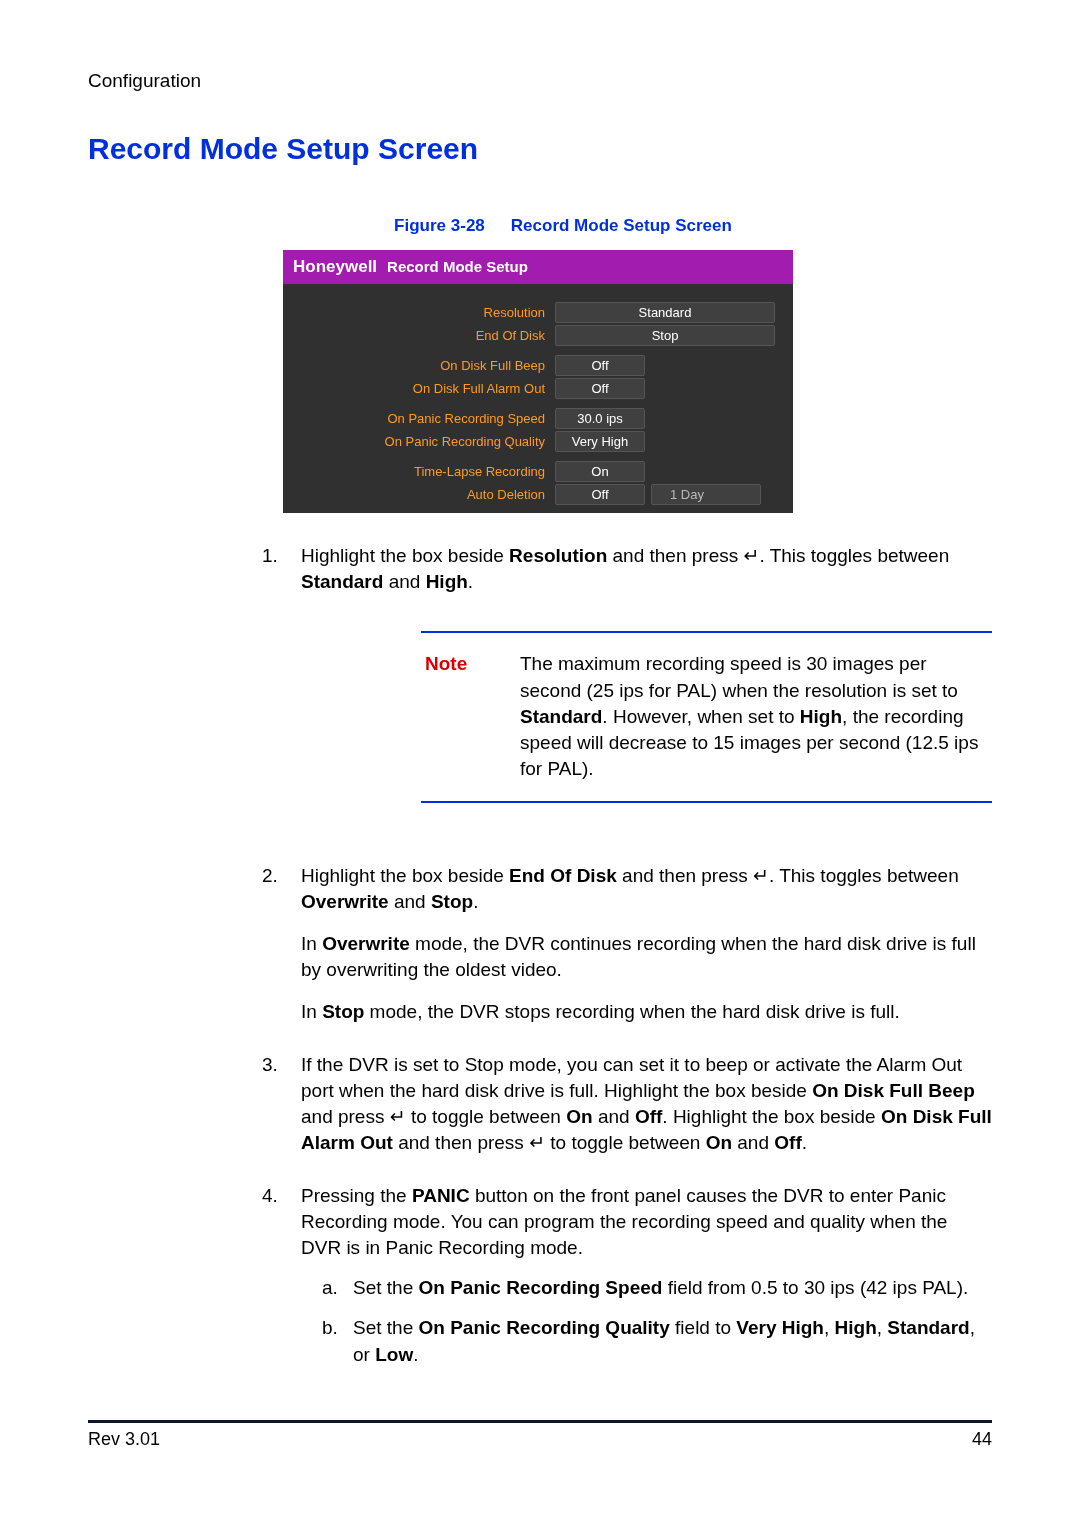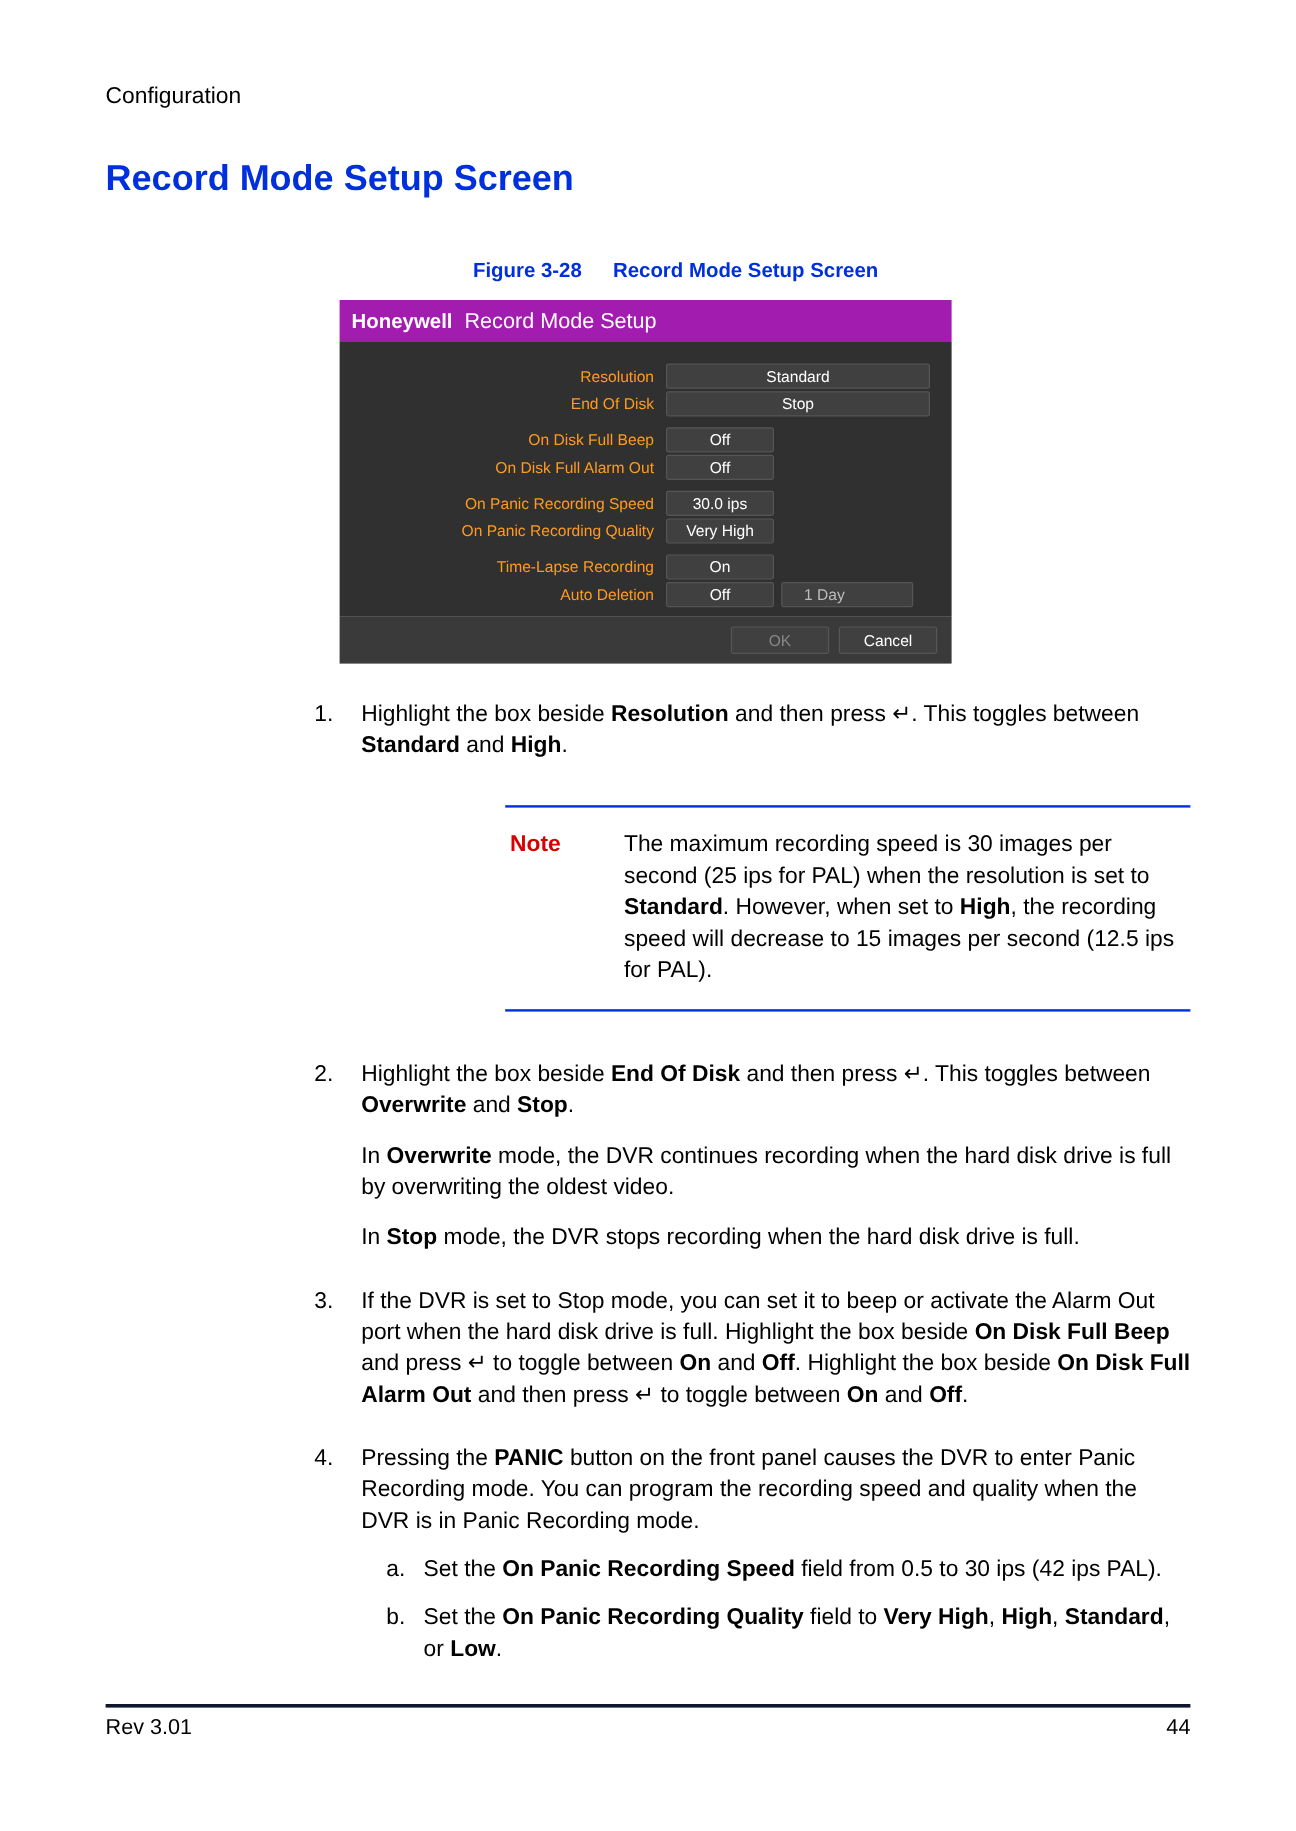--- a/index.html
+++ b/index.html
@@ -53,21 +53,21 @@
   }
   .ss-title {
     background: #a21caf;
     padding: 7px 10px;
     font-weight: bold;
     display: flex;
     align-items: baseline;
     gap: 10px;
   }
   .ss-brand { font-size: 17px; font-weight: bold; font-style: normal;}
-  .ss-sub   { font-size: 18px; font-weight: normal;}
+  .ss-sub   { font-size: 15px; font-weight: bold;}
   .ss-spacer {
     background: #303030;
     height: 10px;
   }
   .ss-body {
     background: #303030;
     padding: 6px 12px 6px 12px;
   }
   .ss-row {
     display: flex;
@@ -128,21 +128,21 @@
   }
   ol.sub {
     list-style: lower-alpha;
     margin: 14px 0 0 22px;
     padding-left: 20px;
   }
   ol.sub > li { padding-left: 10px; margin-bottom: 14px; }
 
   
   .note-wrap {
-    margin: 36px 0 40px 120px;
+    margin: 36px 0 60px 120px;
   }
   .note-hr {
     border: none;
     border-top: 2px solid #0030de;
     margin: 0;
   }
   .note-row {
     display: flex;
     padding: 18px 4px;
     font-size: 19px;
@@ -224,24 +224,20 @@
       <div class="ss-row">
         <div class="ss-label">Time-Lapse Recording</div>
         <div class="ss-field small">On</div>
       </div>
       <div class="ss-row">
         <div class="ss-label">Auto Deletion</div>
         <div class="ss-field small">Off</div>
         <div style="width:6px"></div>
         <div class="ss-field med off">1 Day</div>
       </div>
-    </div>
-    <div class="ss-foot">
-      <div class="ss-btn dim">OK</div>
-      <div class="ss-btn">Cancel</div>
     </div>
   </div>
 
   <ol class="steps">
     <li>
       <span>Highlight the box beside </span><b>Resolution</b><span> and then press </span><span class="enter-glyph">↵</span><span>. This toggles between </span><b>Standard</b><span> and </span><b>High</b><span>.</span>
 
       <div class="note-wrap">
         <hr class="note-hr">
         <div class="note-row">

